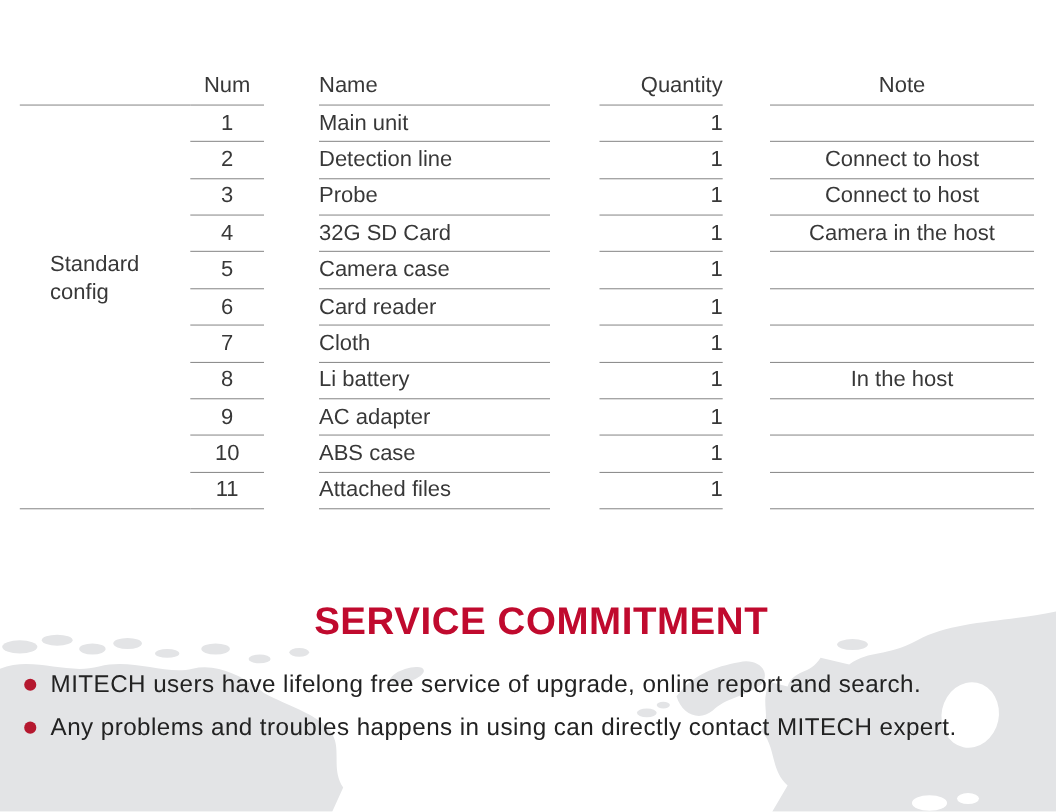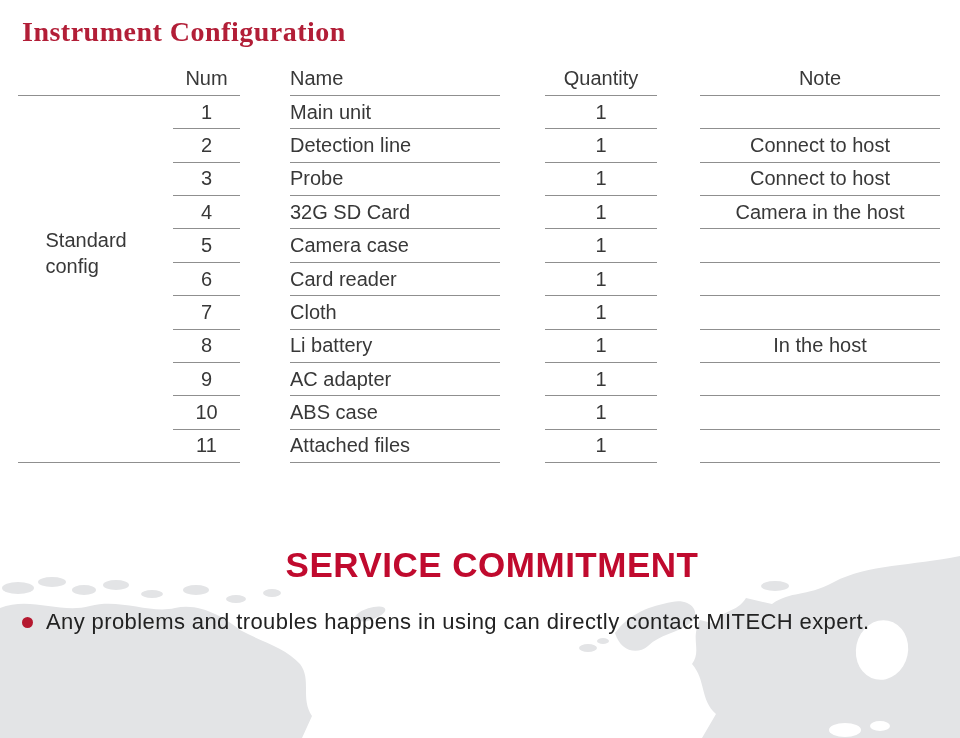--- a/index.html
+++ b/index.html
@@ -52,21 +52,21 @@
   .group-cell{
     border-bottom:1px solid var(--line-gray,#8f8f8f);
     vertical-align:middle;text-align:left;
   }
   .group-label{
     max-width:100px;margin:0 auto;line-height:1.3;
     position:relative;top:-26px;white-space:normal;
   }
   .c-num{text-align:center;}
   .c-name{text-align:left;padding-left:25px;}
-  .c-quantity{text-align:center;}
+  .c-quantity{text-align:right;}
   .c-note{text-align:center;padding-left:17px;}
 
   
   .section-title{
     position:absolute;left:0;top:533px;width:960px;margin:12px;z-index:1;
     text-align:center;
     font-size:35px;font-weight:bold;letter-spacing:0.5px;
     color:var(--accent-red,#c00a2e);
   }
   .commitment-list{
@@ -113,21 +113,20 @@
 
     <path class="map-shape" d="M960,18 C912,28 868,26 834,44 C804,60 792,52 772,66
       L746,60 C736,76 722,70 716,86 L700,82 C690,102 702,112 692,126
       C706,142 700,162 716,176 L702,200 L960,200 Z"></path>
 
     <ellipse class="map-hole" cx="882" cy="112" rx="26" ry="30" transform="rotate(12 882 112)"></ellipse>
     <ellipse class="map-hole" cx="845" cy="192" rx="16" ry="7"></ellipse>
     <ellipse class="map-hole" cx="880" cy="188" rx="10" ry="5"></ellipse>
   </svg>
 
-  <h1 class="page-title">Instrument Configuration</h1>
 
   <table class="config-table">
     <colgroup>
       <col style="width:155px">
         <col style="width:67px">
         <col style="width:50px">
       <col style="width:210px">
         <col style="width:45px">
         <col style="width:112px">
       <col style="width:43px">
@@ -248,17 +247,21 @@
           <td class="spacer"></td>
           <td class="cell c-note"></td>
         </tr>
       </tbody>
   </table>
 
   <h2 class="section-title">SERVICE COMMITMENT</h2>
   <ul class="commitment-list">
       <li>
         <span class="dot"></span>
+        <span>MITECH users have lifelong free service of upgrade, online report and search.</span>
+      </li>
+      <li>
+        <span class="dot"></span>
         <span>Any problems and troubles happens in using can directly contact MITECH expert.</span>
       </li>
     </ul>
 
 </div>
 
 </body></html>

